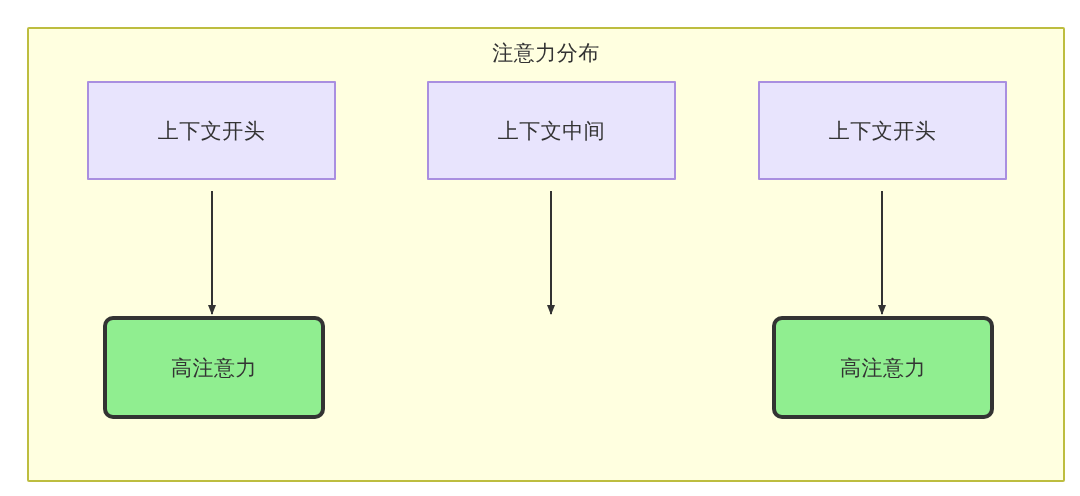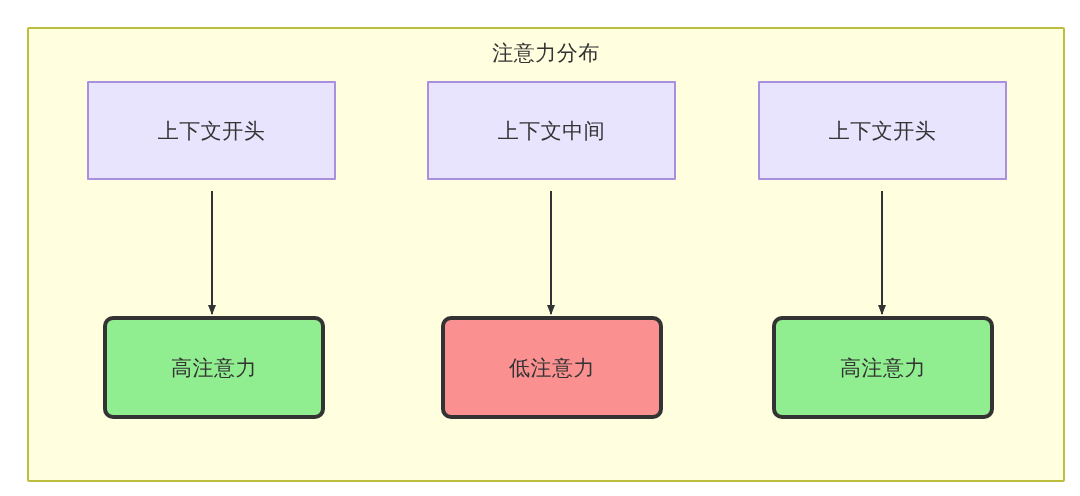--- a/index.html
+++ b/index.html
@@ -136,21 +136,18 @@
   </div>
 
   <div class="node source-node col-2">
     <span>上下文开头</span>
   </div>
 
   <div class="node result-node result-high col-0">
     <span>高注意力</span>
   </div>
 
-  <div class="node result-node result-low col-1">
-    <span>低注意力</span>
-  </div>
 
   <div class="node result-node result-high col-2">
     <span>高注意力</span>
   </div>
 
 </div>
 
 </body></html>

